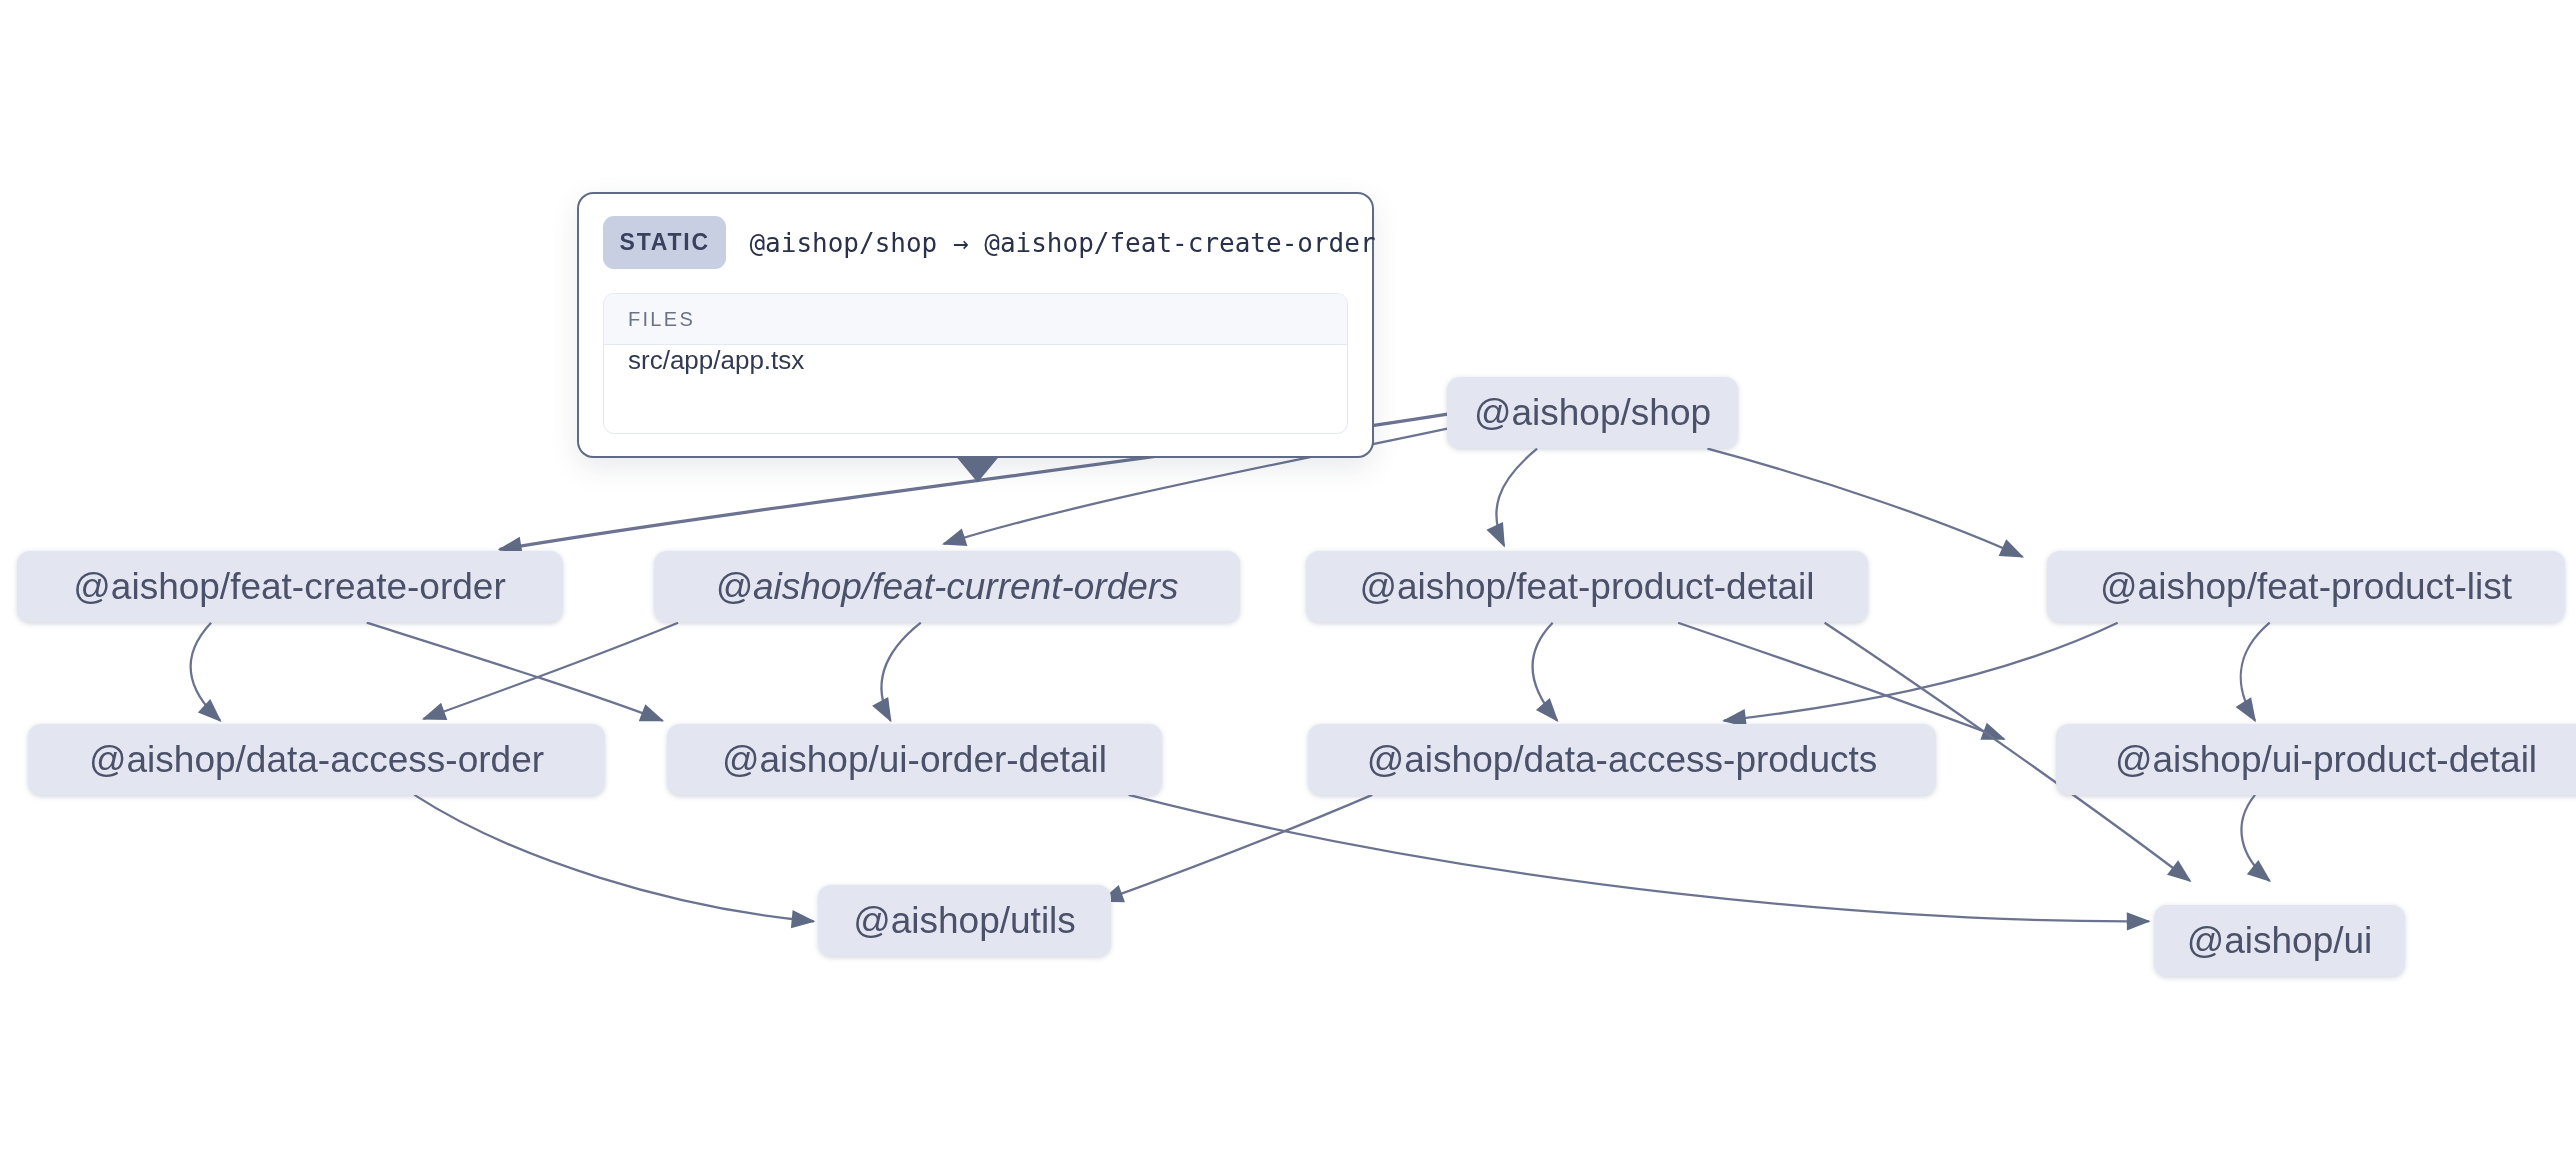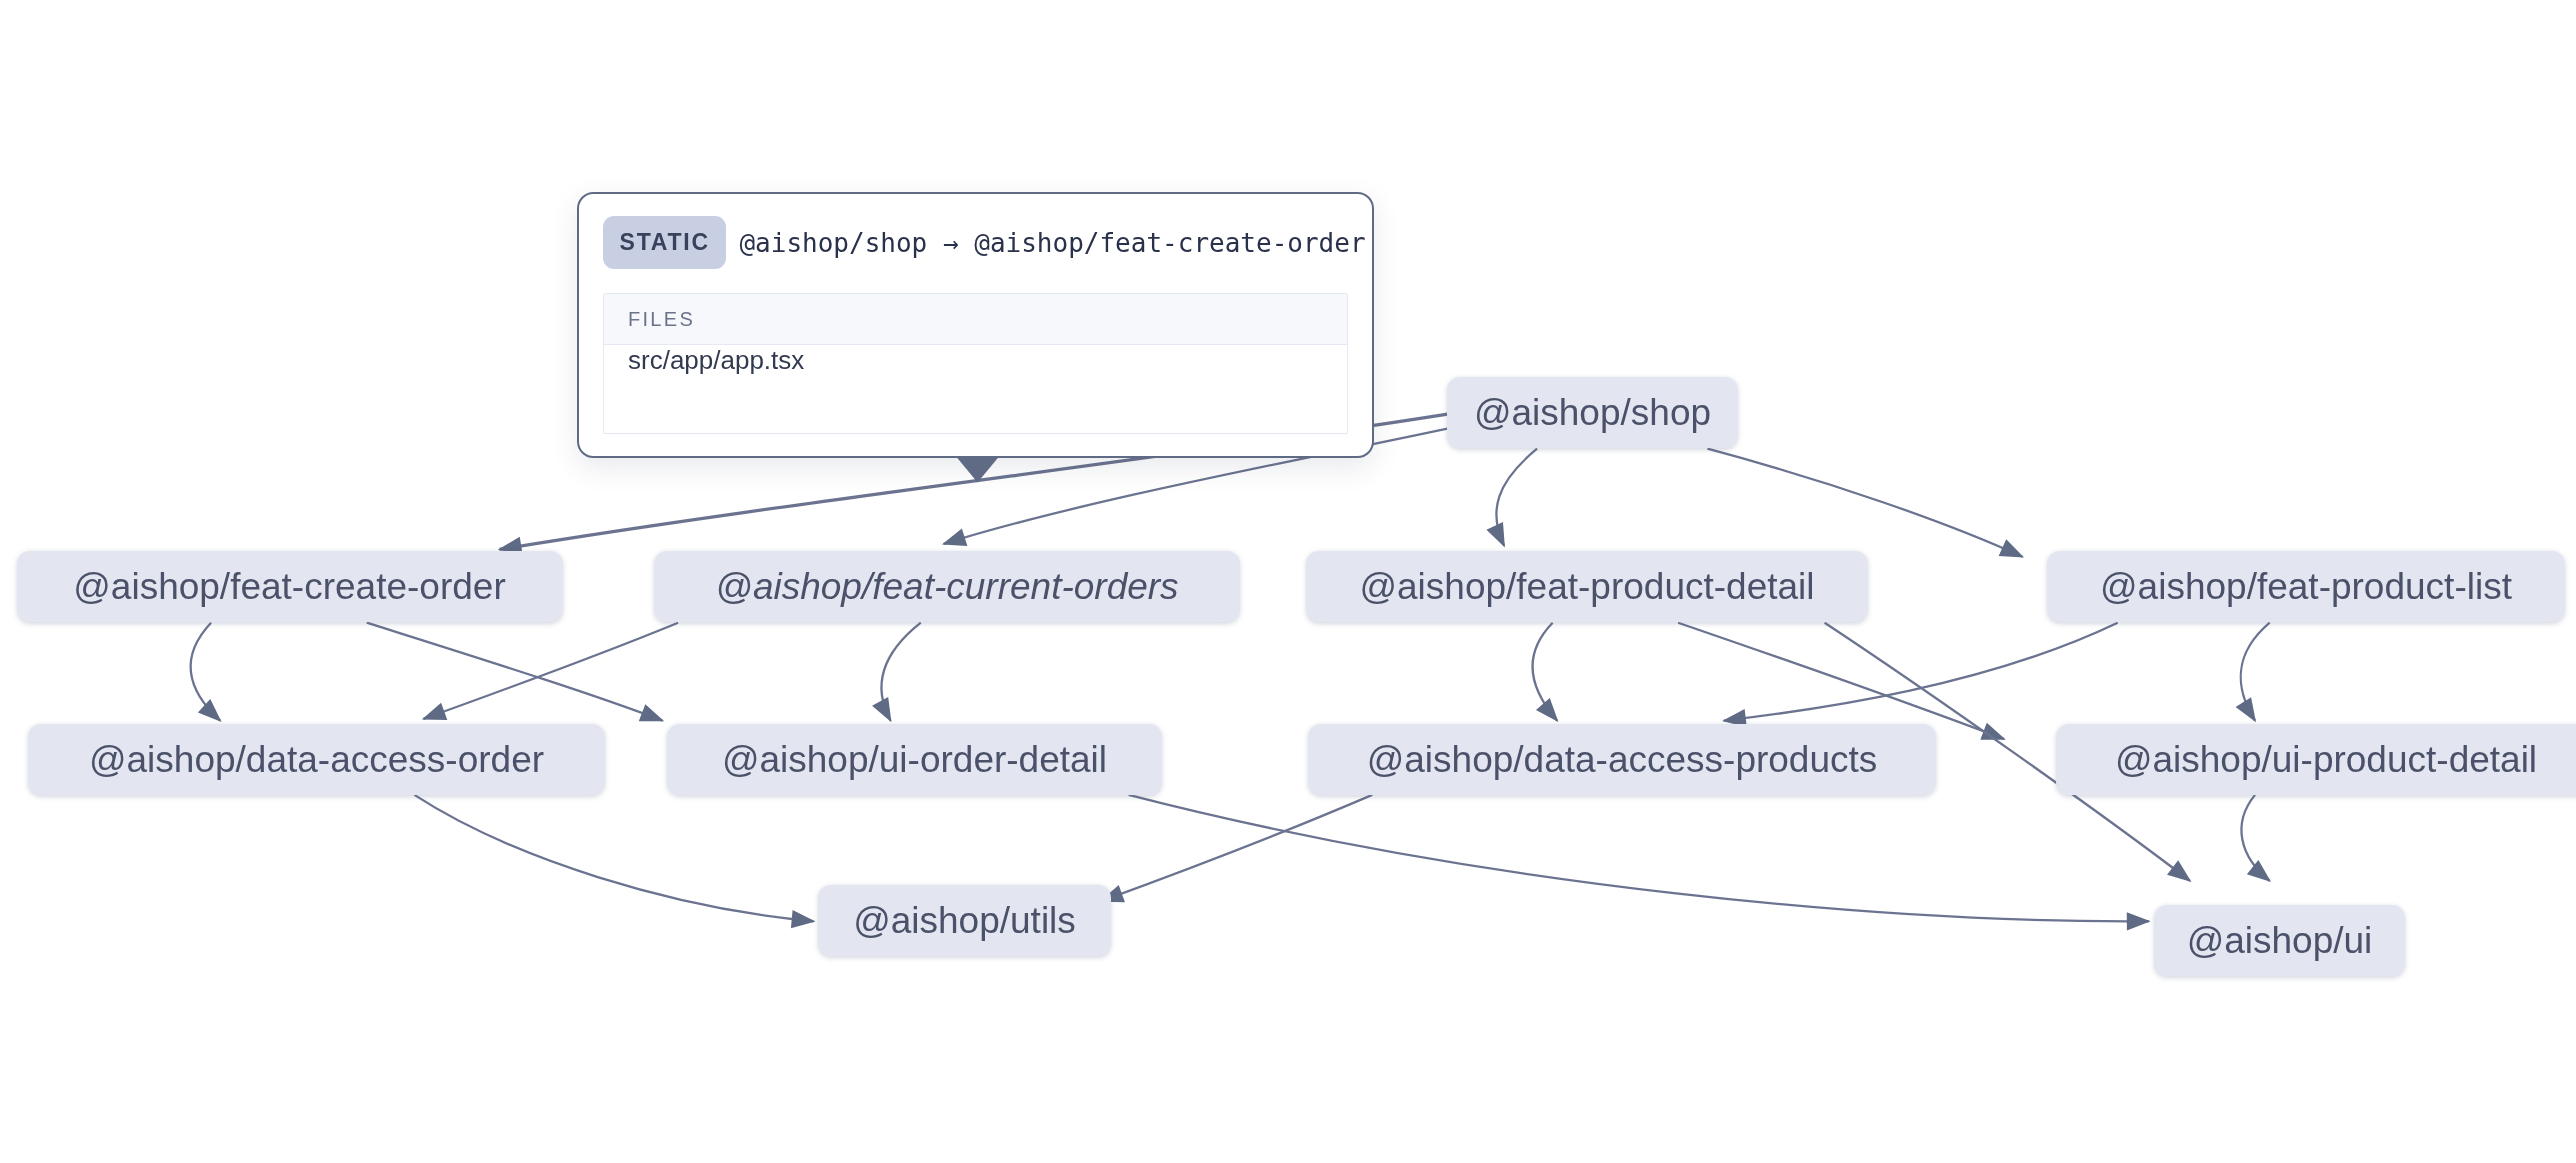--- a/index.html
+++ b/index.html
@@ -39,35 +39,35 @@
     position:absolute;left:577px;top:192px;width:797px;height:266px;z-index:3;
     box-sizing:border-box;
     background:#ffffff;
     border:2.7px solid var(--tooltip_border);
     border-radius:16.5px;
     box-shadow:0 9.2px 27.5px rgba(40,50,80,.10);
     padding:22px 24px;
     display:flex;flex-direction:column;
   }
   .tooltip-caret{position:absolute;left:0;top:0;z-index:4;pointer-events:none;}
-  .tt-header{display:flex;align-items:center;gap:13px;}
+  .tt-header{display:flex;align-items:center;gap:23px;}
   .tt-badge{
     display:inline-flex;align-items:center;justify-content:center;
     height:53px;padding:0 16.5px;border-radius:11px;
     background:var(--badge_bg);color:var(--badge_text);
     font-size:23px;font-weight:700;letter-spacing:1.8px;
   }
   .tt-edge-label{
     font-family:"DejaVu Sans Mono", monospace;
     font-size:26px;color:#2a324b;white-space:nowrap;
   }
   .files-panel{
     margin-top:24px;flex:1;
     border:1.8px solid var(--files_border);
-    border-radius:2px;overflow:hidden;
+    border-radius:11px;overflow:hidden;
     display:flex;flex-direction:column;
   }
   .files-header{
     background:var(--files_bg);
     border-bottom:1.8px solid var(--files_border);
     padding:13.7px 24px;
     font-size:20px;letter-spacing:2.3px;color:var(--files_text);
   }
   .file-row{
     background:#ffffff;flex:1;display:flex;align-items:center;

